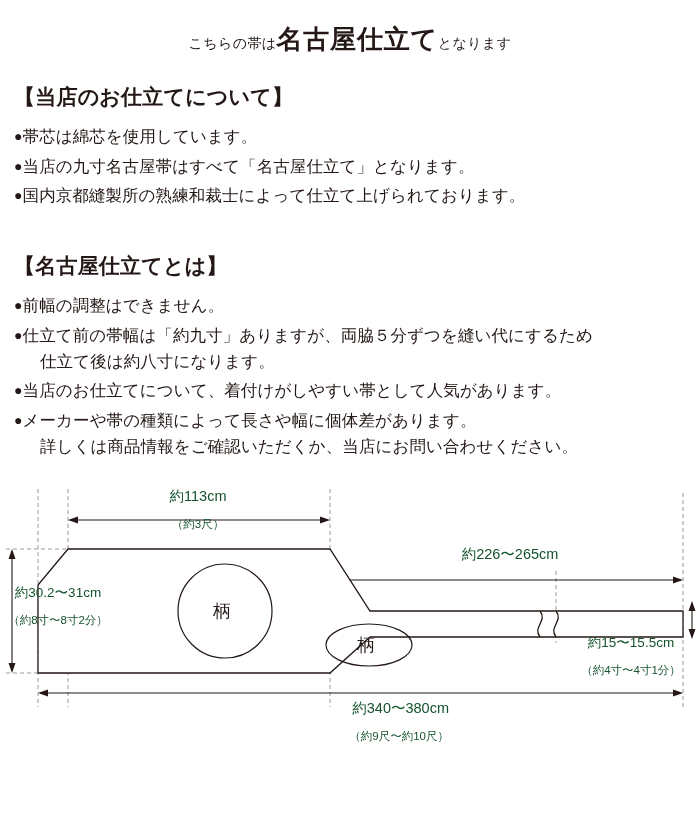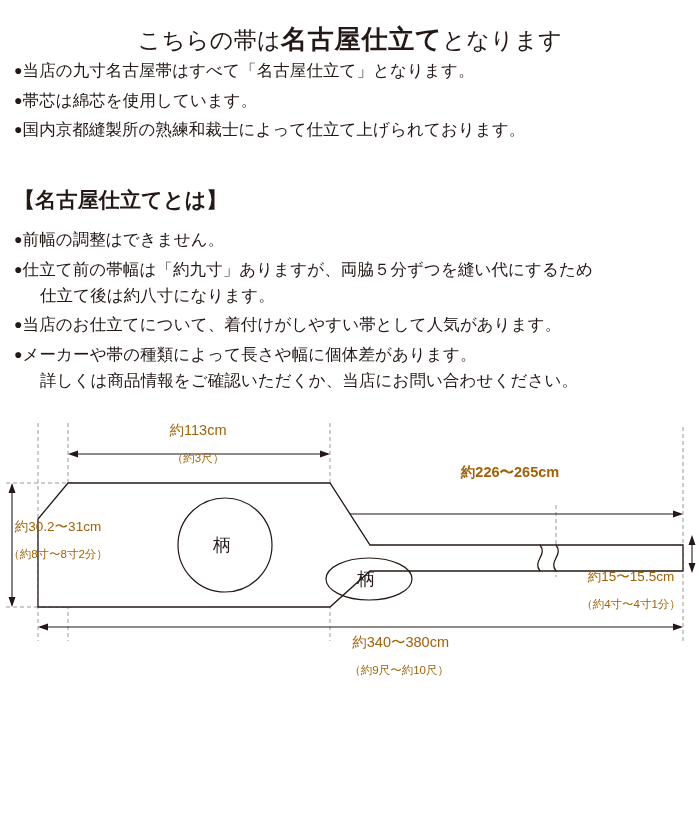--- a/index.html
+++ b/index.html
@@ -22,21 +22,21 @@
 
   
   .header {
     text-align: center;
     padding-top: 22px;
     font-size: 21px;
     letter-spacing: 0.02em;
     white-space: nowrap;
   }
   .header .small {
-    font-size: 23px;
+    font-size: 14px;
   }
   .header .big {
     font-size: 26px;
     font-weight: bold;
     letter-spacing: 0.03em;
   }
 
   
   .section {
     margin: 0 14px;
@@ -81,21 +81,21 @@
     margin-top: 16px;
   }
   .diagram svg {
     display: block;
   }
   .dlabel {
     position: absolute;
     text-align: center;
     font-size: 14.5px;
     line-height: 1.25;
-    color: #a16207;
+    color: #14532d;
     white-space: nowrap;
   }
   .dlabel .sub {
     display: block;
     font-size: 11.5px;
     margin-top: 11px;
   }
   .dlabel.vert {
     font-size: 13.5px;
   }
@@ -108,23 +108,24 @@
 </head>
 <body>
 
 <div class="page">
 
   <div class="header">
     <span class="small">こちらの帯は</span><span class="big">名古屋仕立て</span><span class="small">となります</span>
   </div>
 
   <div class="section">
+    <div class="section-title">【当店のお仕立てについて】</div>
     <ul class="bullet-list">
+      <li><span class="dot">●</span><span>帯芯は綿芯を使用しています。</span></li>
       <li><span class="dot">●</span><span>当店の九寸名古屋帯はすべて「名古屋仕立て」となります。</span></li>
-      <li><span class="dot">●</span><span>帯芯は綿芯を使用しています。</span></li>
       <li><span class="dot">●</span><span>国内京都縫製所の熟練和裁士によって仕立て上げられております。</span></li>
     </ul>
   </div>
 
   <div class="gap-1"></div>
 
   <div class="section">
     <div class="section-title">【名古屋仕立てとは】</div>
     <ul class="bullet-list">
       <li><span class="dot">●</span><span>前幅の調整はできません。</span></li>
@@ -186,21 +187,21 @@
 
       <circle cx="225" cy="136" r="47" fill="none" stroke="#231815" stroke-width="1.2"></circle>
       <ellipse cx="369" cy="170" rx="43" ry="21" fill="none" stroke="#231815" stroke-width="1.2"></ellipse>
     </svg>
 
     <div class="dlabel" style="left:128px; top:12px; width:140px;">
       <span>約113cm</span>
       <span class="sub">（約3尺）</span>
     </div>
 
-    <div class="dlabel" style="left:420px; top:54px; width:180px;font-weight:bold;">
+    <div class="dlabel" style="left:420px; top:70px; width:180px;">
       <span>約226〜265cm</span>
     </div>
 
     <div class="dlabel vert" style="left:0px; top:110px; width:116px;">
       <span>約30.2〜31cm</span>
       <span class="sub">（約8寸〜8寸2分）</span>
     </div>
 
     <div class="dlabel vert" style="left:566px; top:160px; width:130px;">
       <span>約15〜15.5cm</span>

